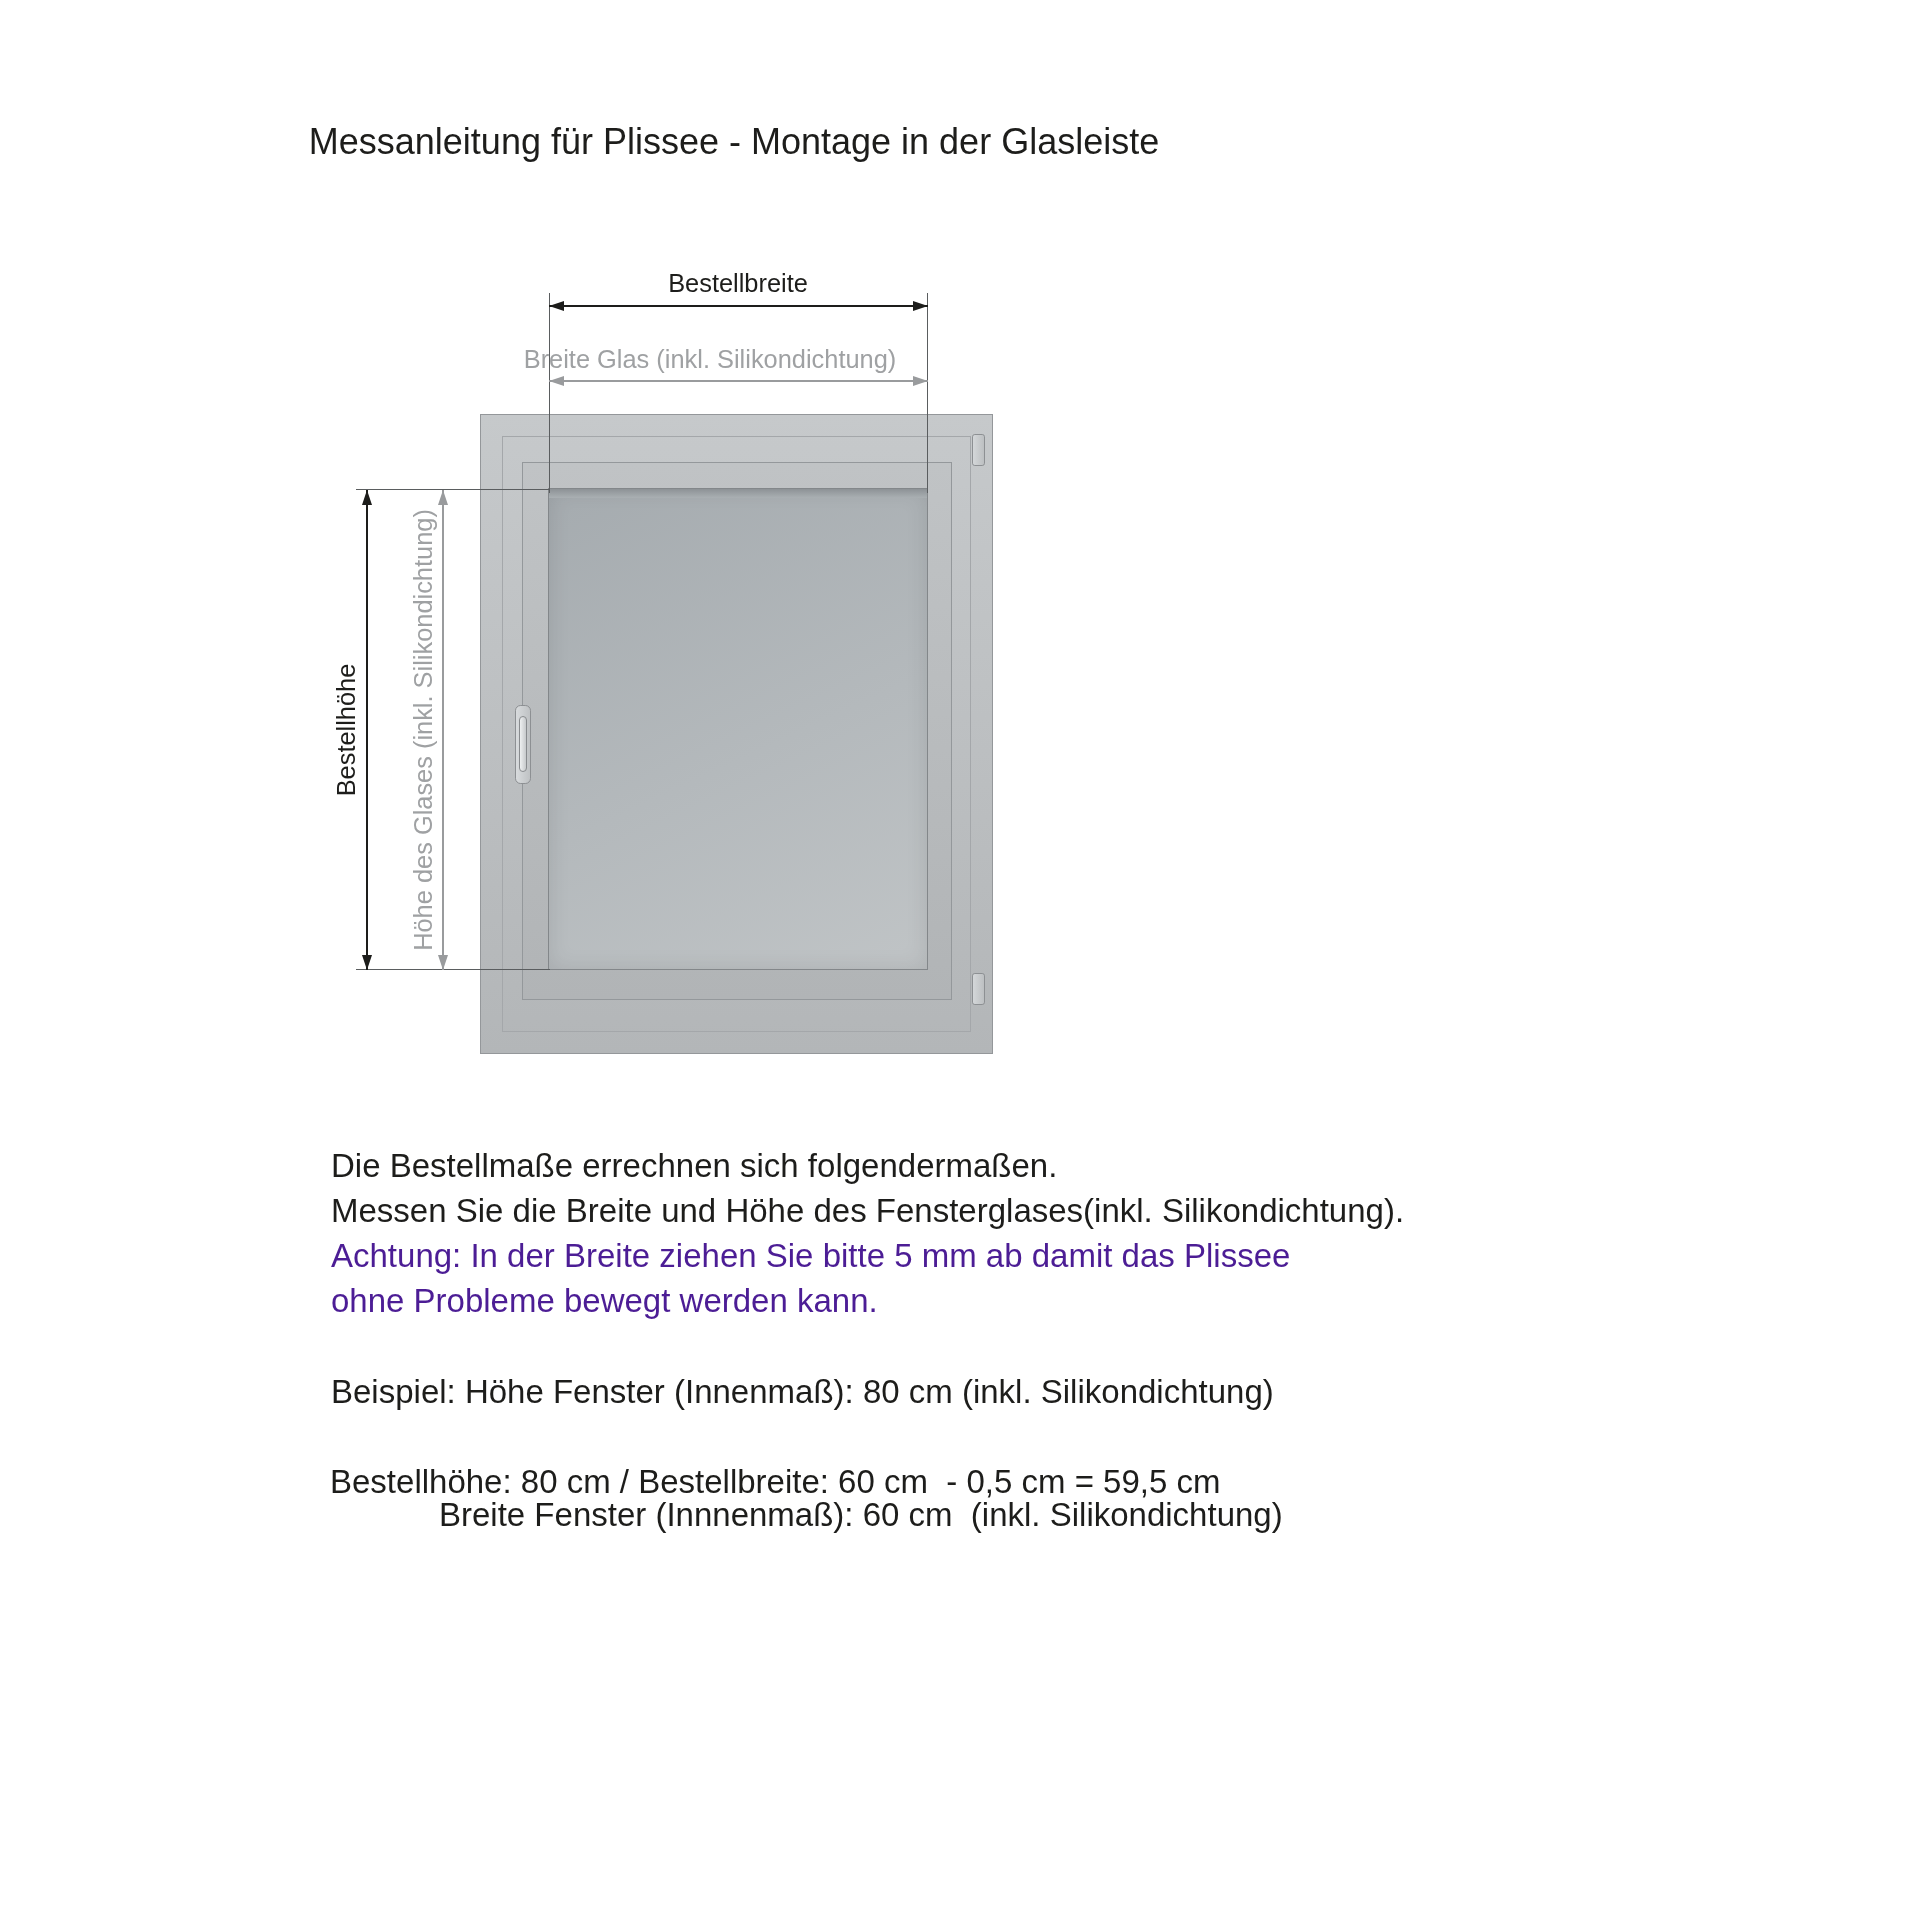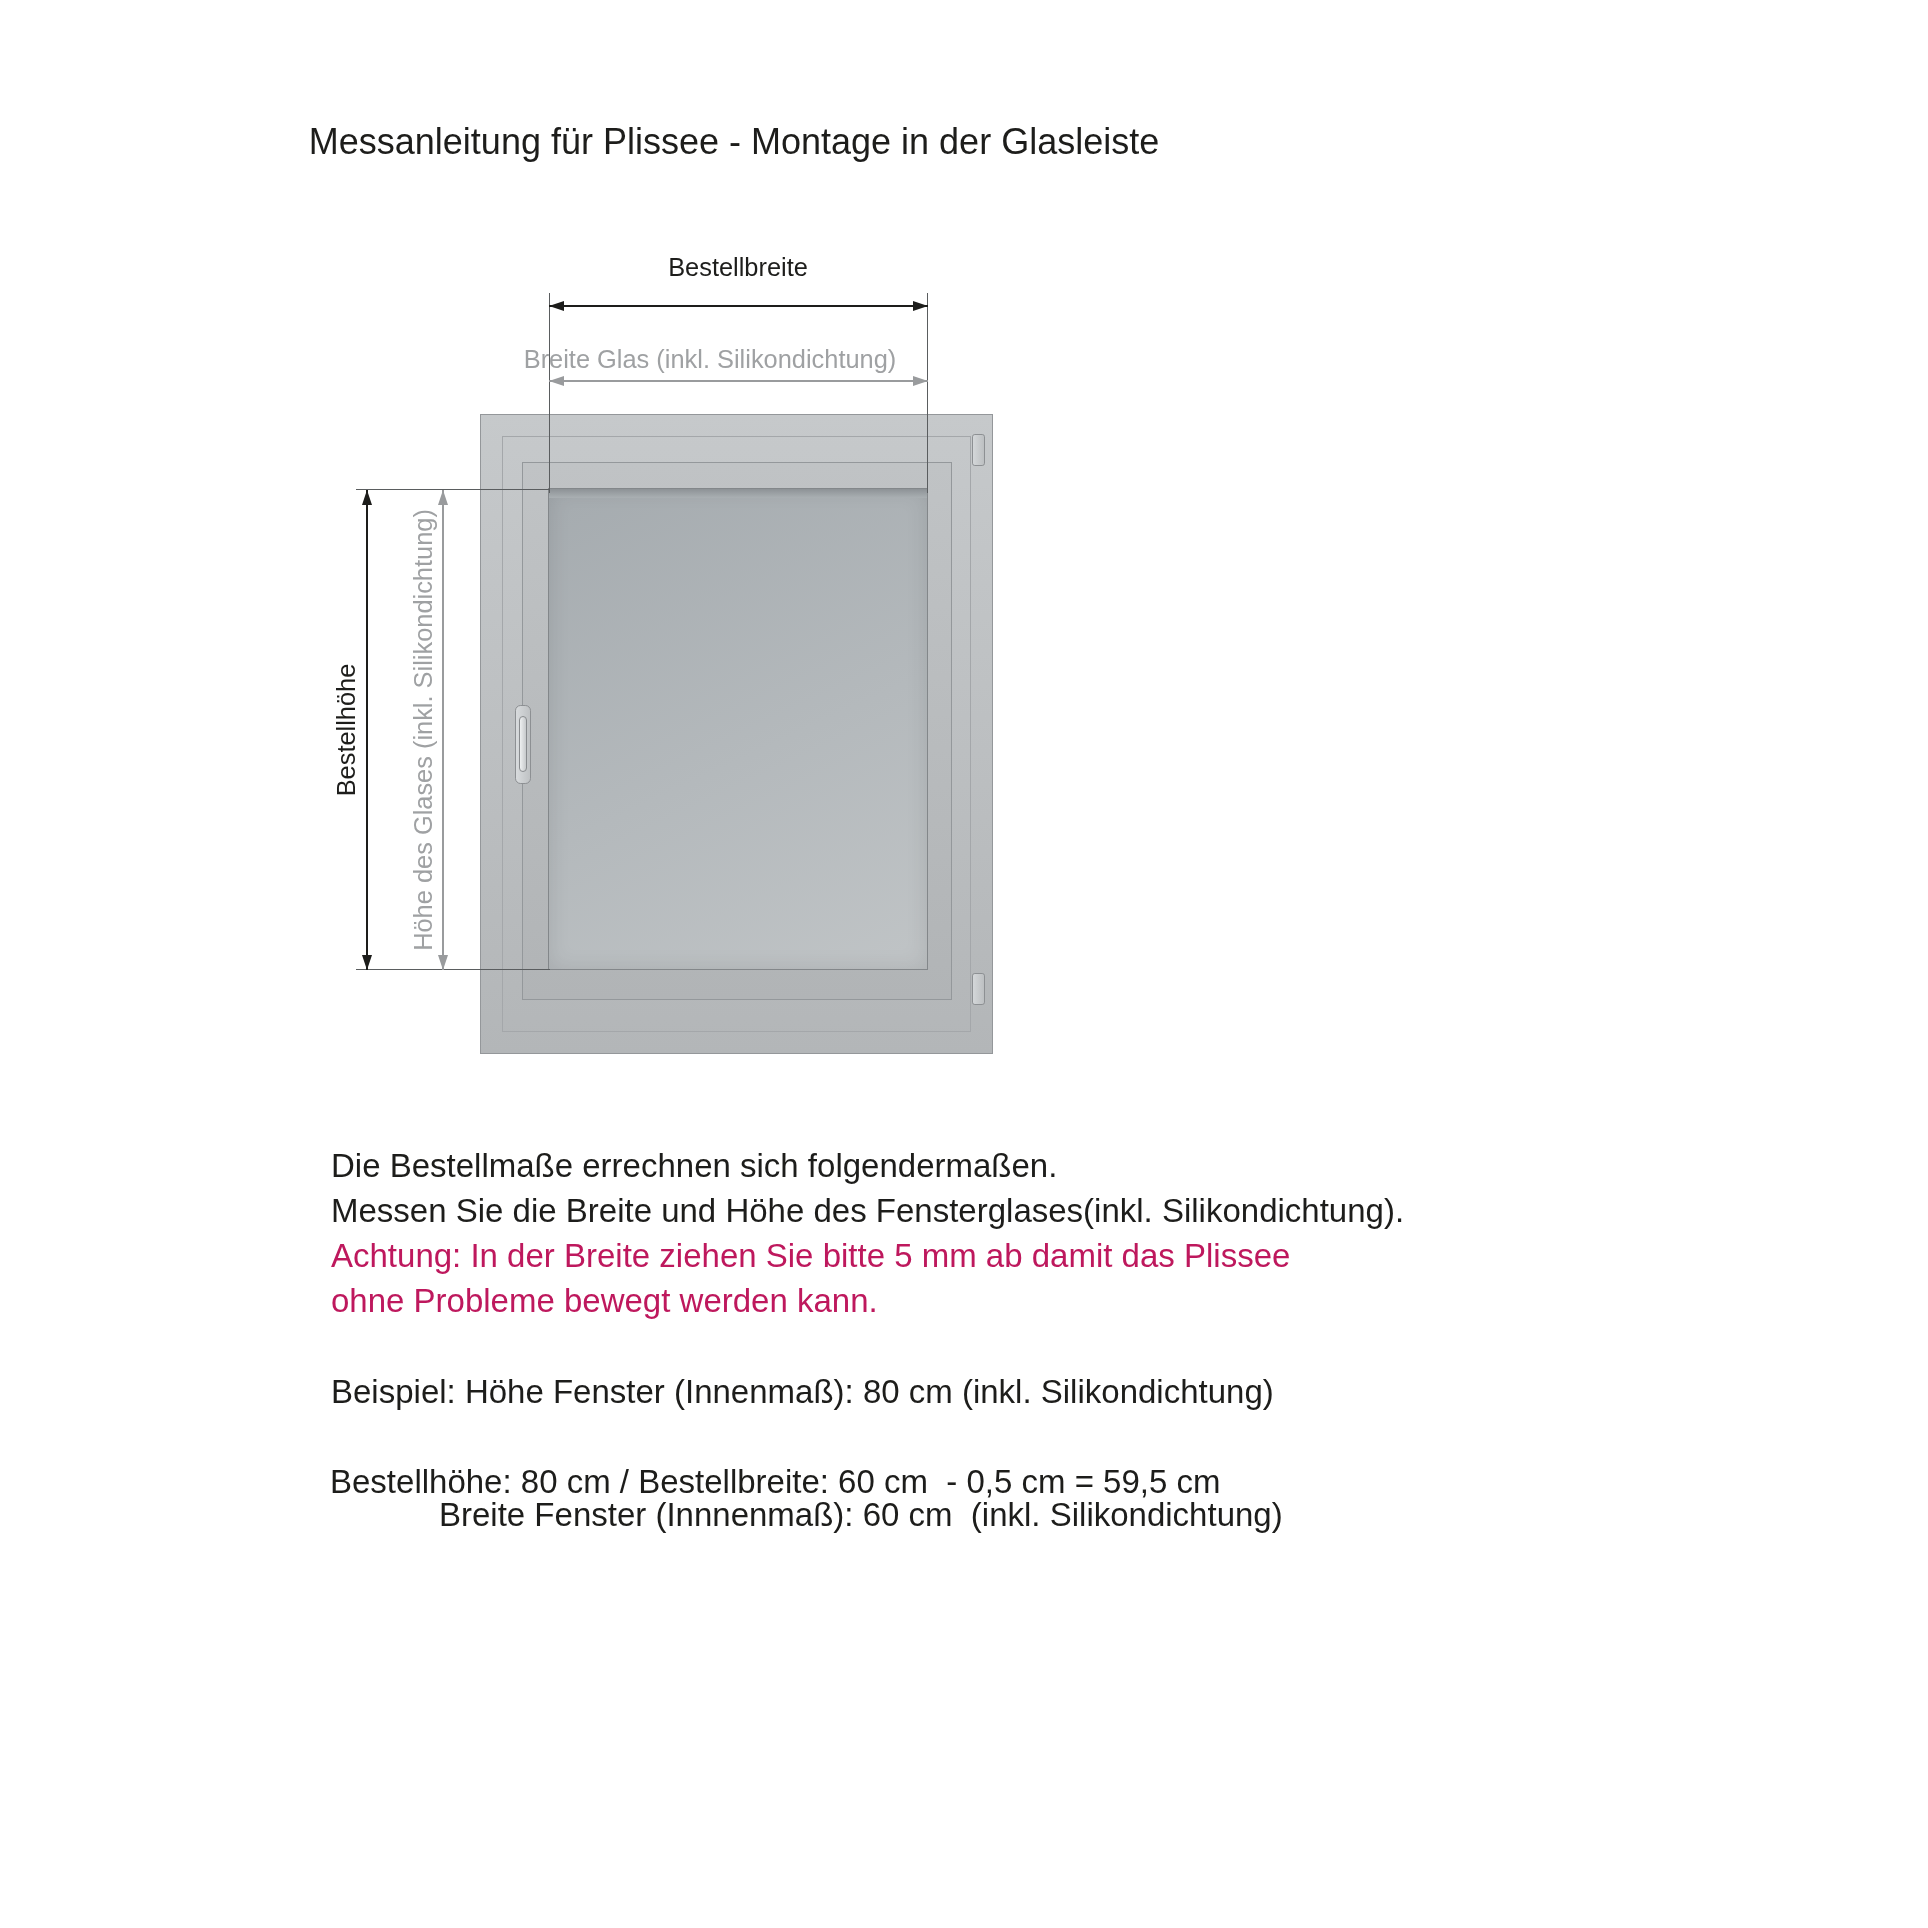--- a/index.html
+++ b/index.html
@@ -4,21 +4,21 @@
 <style>
   * { box-sizing: border-box; margin: 0; padding: 0; }
   html, body { background: #ffffff; }
   body { font-family: "Liberation Sans", "DejaVu Sans", sans-serif; color: #1d1d1b; }
   .canvas { position: relative; width: 1928px; height: 1928px; background: #ffffff; overflow: hidden; }
 
   .title { position: absolute; left: 188px; top: 121px; width: 1092px; text-align: center;
            font-size: 36px; font-weight: 400; color: #1d1d1b; }
 
   .txt { position: absolute; font-size: 33px; white-space: pre; color: #1d1d1b; }
-  .warn { color: #be185d; }
+  .warn { color: #4c1d95; }
 
   
   .window { position: absolute; left: 480px; top: 414px; width: 513px; height: 640px;
             border: 1.9px solid #94979a; background: linear-gradient(180deg, #c6c9cb, #b3b6b8); }
   .frame-line { position: absolute; inset: 21px; border: 0.9px solid #a4a7aa; }
   .sash { position: absolute; left: 41px; top: 47px; right: 40px; bottom: 53px;
           border: 0.9px solid #94989b; background: linear-gradient(180deg, #c0c3c5, #b1b4b6); }
   .glass { position: absolute; left: 24.5px; top: 25.4px; right: 23.5px; bottom: 29px;
            border: 1.9px solid #83878a;
            background: linear-gradient(155deg, #a5abaf 0%, #b4b9bc 55%, #c0c4c6 100%);
@@ -82,21 +82,21 @@
     <div class="hinge hinge-top"></div>
     <div class="hinge hinge-bottom"></div>
   </div>
 
   <div class="ext ext-v" style="left:549px; top:293px; height:200px;"></div>
   <div class="ext ext-v" style="left:927px; top:293px; height:200px;"></div>
   <div class="ext ext-h" style="left:356px; top:489px; width:194px;"></div>
   <div class="ext ext-h" style="left:356px; top:969px; width:194px;"></div>
 
   <div class="dim dim-h" style="left:549px; top:305px; width:379px;"></div>
-  <div class="dim-label hlabel" style="left:738px; top:253px;">Bestellbreite</div>
+  <div class="dim-label hlabel" style="left:738px; top:269px;">Bestellbreite</div>
 
   <div class="dim dim-h gray" style="left:549px; top:380px; width:379px;"></div>
   <div class="dim-label gray hlabel" style="left:710px; top:345px;">Breite Glas (inkl. Silikondichtung)</div>
 
   <div class="dim dim-v" style="left:366px; top:490px; height:480px;"></div>
   <div class="dim-label vlabel" style="left:346px; top:730px;">Bestellhöhe</div>
 
   <div class="dim dim-v gray" style="left:442px; top:490px; height:480px;"></div>
   <div class="dim-label gray vlabel" style="left:423px; top:730px;">Höhe des Glases (inkl. Silikondichtung)</div>
 

